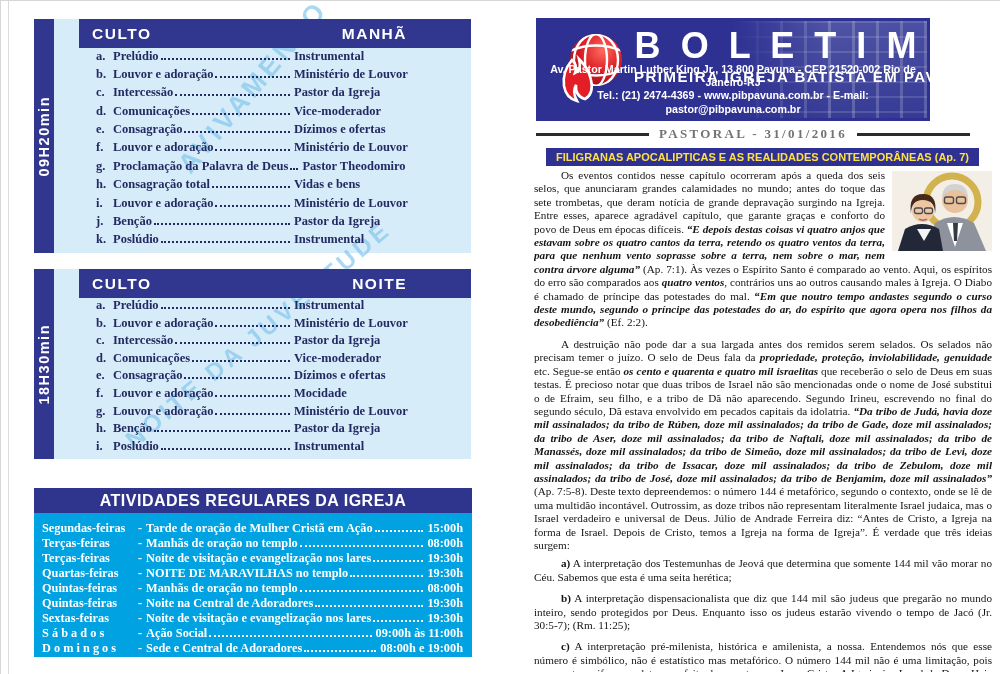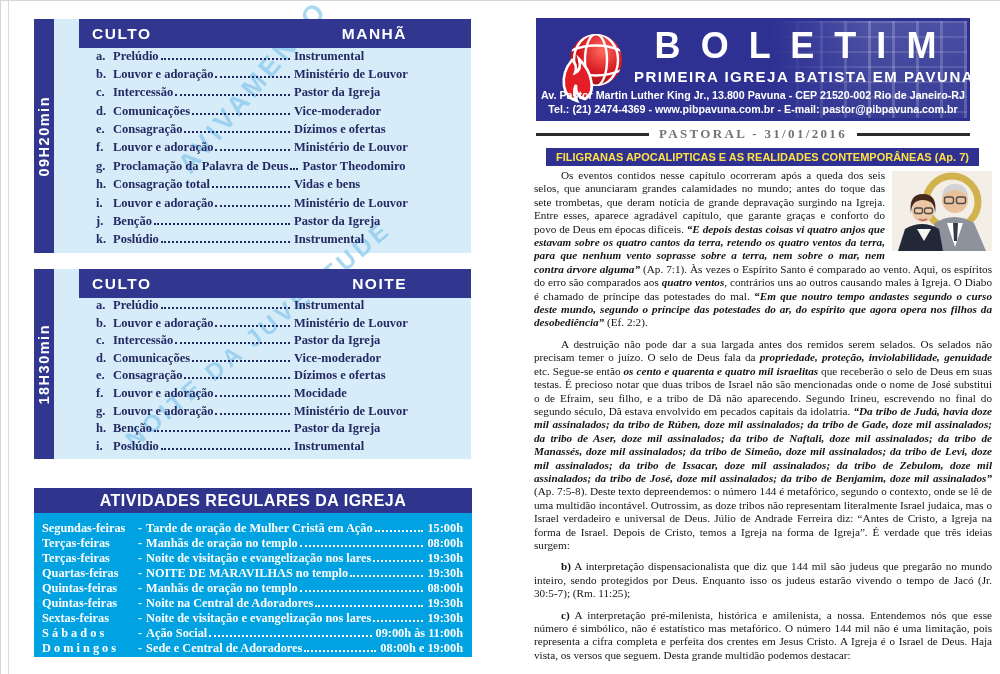--- a/index.html
+++ b/index.html
@@ -43,21 +43,21 @@
             padding:8px 9px 4px 8px;box-sizing:border-box;
             display:flex;flex-direction:column;justify-content:space-around;}
   .activity-row{display:flex;align-items:baseline;color:#fff;
                 font-family:"Liberation Serif",serif;font-weight:bold;font-size:12.3px;}
   .ar-day{flex:none;width:96px;white-space:pre;}
   .ar-dash{flex:none;margin:0 4px 0 0;}
   .ar-desc{flex:none;white-space:nowrap;}
   .ar-time{flex:none;white-space:nowrap;}
 
   
-  #banner{position:absolute;left:535px;top:17px;width:434px;height:103px;background:#2e3192;}
+  #banner{position:absolute;left:535px;top:17px;width:394px;height:103px;background:#2e3192;}
   .building-overlay{position:absolute;top:3px;bottom:3px;right:3px;width:195px;
     background:
       linear-gradient(90deg,#2e3192 0%,rgba(46,49,146,.25) 50%,rgba(46,49,146,.35) 100%),
       repeating-linear-gradient(90deg,rgba(255,255,255,.28) 0 3px,rgba(255,255,255,0) 3px 24px),
       repeating-linear-gradient(180deg,rgba(255,255,255,.20) 0 2px,rgba(255,255,255,0) 2px 15px),
       linear-gradient(180deg,#5b60ad,#3a3f95);}
   #logo{position:absolute;left:12px;top:8px;}
   .mast-title{position:absolute;left:98px;right:8px;top:10px;text-align:center;color:#fff;
               font-weight:bold;font-size:36px;line-height:1;letter-spacing:.14em;white-space:nowrap;}
   .mast-sub{position:absolute;left:98px;right:20px;top:50px;text-align:center;color:#fff;
@@ -360,16 +360,17 @@
       <path d="M6 80 L13 58 Q30 48 47 58 L51 80 Z" fill="#232838"></path>
       <path d="M25 58 L39 58 L32 70 Z" fill="#f4f4f4"></path>
       <circle cx="31" cy="40" r="11" fill="#edc6a3"></circle>
       <path d="M19 43 Q16 23 31 23 Q46 23 43 43 Q43 29 31 29 Q19 29 19 43 Z" fill="#47291c"></path>
       <rect x="22.5" y="37" width="8" height="5.5" rx="2" fill="none" stroke="#4a4a4a" stroke-width="1.3"></rect>
       <rect x="32.5" y="37" width="8" height="5.5" rx="2" fill="none" stroke="#4a4a4a" stroke-width="1.3"></rect>
       <path d="M27 48 Q31 50.5 35 48" fill="none" stroke="#b05a5a" stroke-width="1.4"></path>
     </svg>
   <p class="para"><span class="seg-n">Os eventos contidos nesse capítulo ocorreram após a queda dos seis selos, que anunciaram grandes calamidades no mundo; antes do toque das sete trombetas, que deram notícia de grande depravação surgindo na Igreja. Entre esses, aparece agradável capítulo, que garante graças e conforto do povo de Deus em épocas difíceis. </span><span class="seg-bi">“E depois destas coisas vi quatro anjos que estavam sobre os quatro cantos da terra, retendo os quatro ventos da terra, para que nenhum vento soprasse sobre a terra, nem sobre o mar, nem contra árvore alguma”</span><span class="seg-n"> (Ap. 7:1). Às vezes o Espírito Santo é comparado ao vento. Aqui, os espíritos do erro são comparados aos </span><span class="seg-bi">quatro ventos</span><span class="seg-n">, contrários uns ao outros causando males à Igreja. O Diabo é chamado de príncipe das potestades do mal. </span><span class="seg-bi">“Em que noutro tempo andastes segundo o curso deste mundo, segundo o príncipe das potestades do ar, do espírito que agora opera nos filhos da desobediência”</span><span class="seg-n"> (Ef. 2:2).</span></p>
       <p class="para"><span class="seg-n">A destruição não pode dar a sua largada antes dos remidos serem selados. Os selados não precisam temer o juízo. O selo de Deus fala da </span><span class="seg-bi">propriedade, proteção, inviolabilidade, genuidade</span><span class="seg-n"> etc. Segue-se então </span><span class="seg-bi">os cento e quarenta e quatro mil israelitas</span><span class="seg-n"> que receberão o selo de Deus em suas testas. É precioso notar que duas tribos de Israel não são mencionadas onde o nome de José substitui o de Efraim, seu filho, e a tribo de Dã não aparecendo. Segundo Irineu, escrevendo no final do segundo século, Dã estava envolvido em pecados capitais da idolatria. </span><span class="seg-bi">“Da tribo de Judá, havia doze mil assinalados; da tribo de Rúben, doze mil assinalados; da tribo de Gade, doze mil assinalados; da tribo de Aser, doze mil assinalados; da tribo de Naftali, doze mil assinalados; da tribo de Manassés, doze mil assinalados; da tribo de Simeão, doze mil assinalados; da tribo de Levi, doze mil assinalados; da tribo de Issacar, doze mil assinalados; da tribo de Zebulom, doze mil assinalados; da tribo de José, doze mil assinalados; da tribo de Benjamim, doze mil assinalados”</span><span class="seg-n"> (Ap. 7:5-8). Deste texto depreendemos: o número 144 é metafórico, segundo o contexto, onde se lê de uma multidão incontável. Outrossim, as doze tribos não representam literalmente Israel judaica, mas o Israel verdadeiro e universal de Deus. Júlio de Andrade Ferreira diz: “Antes de Cristo, a Igreja na forma de Israel. Depois de Cristo, temos a Igreja na forma de Igreja”. É verdade que três ideias surgem:</span></p>
+      <p class="para gap"><span class="seg-b">a)</span><span class="seg-n"> A interpretação dos Testemunhas de Jeová que determina que somente 144 mil vão morar no Céu. Sabemos que esta é uma seita herética;</span></p>
       <p class="para"><span class="seg-b">b)</span><span class="seg-n"> A interpretação dispensacionalista que diz que 144 mil são judeus que pregarão no mundo inteiro, sendo protegidos por Deus. Enquanto isso os judeus estarão vivendo o tempo de Jacó (Jr. 30:5-7); (Rm. 11:25);</span></p>
       <p class="para"><span class="seg-b">c)</span><span class="seg-n"> A interpretação pré-milenista, histórica e amilenista, a nossa. Entendemos nós que esse número é simbólico, não é estatístico mas metafórico. O número 144 mil não é uma limitação, pois representa a cifra completa e perfeita dos crentes em Jesus Cristo. A Igreja é o Israel de Deus. Haja vista, os versos que seguem. Desta grande multidão podemos destacar:</span></p>
     </div>
 </div>
 
 </body></html>

